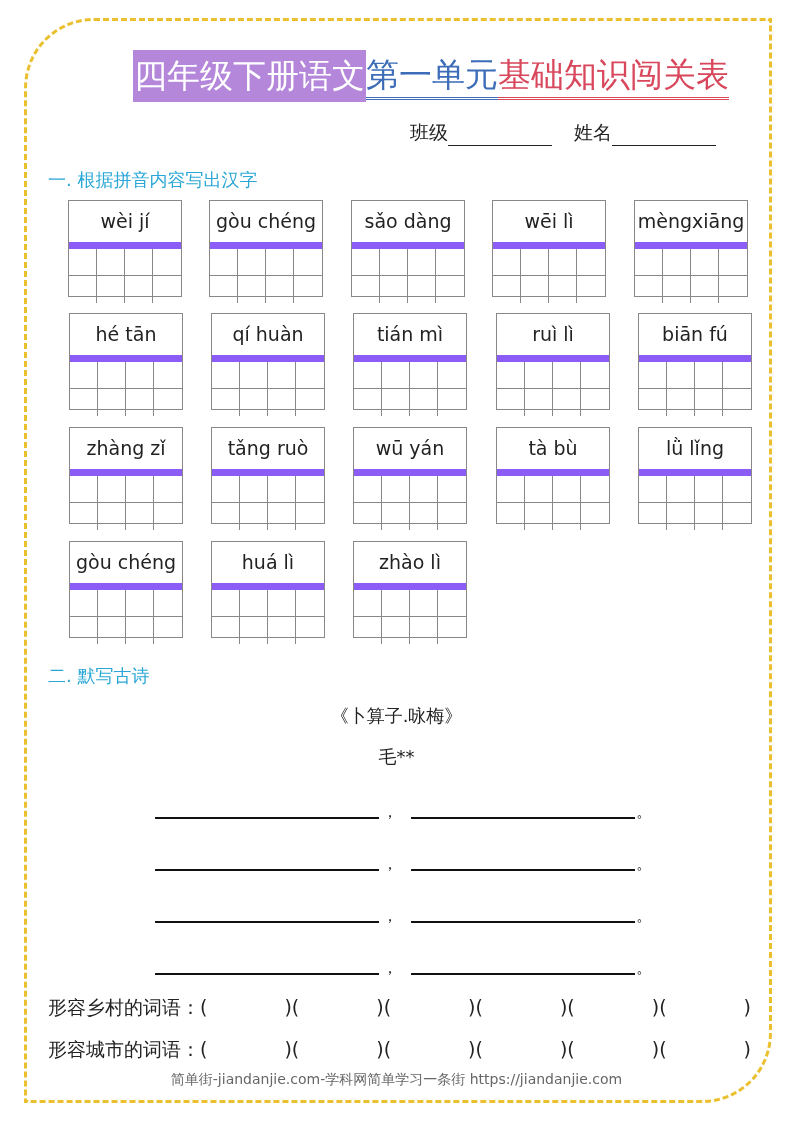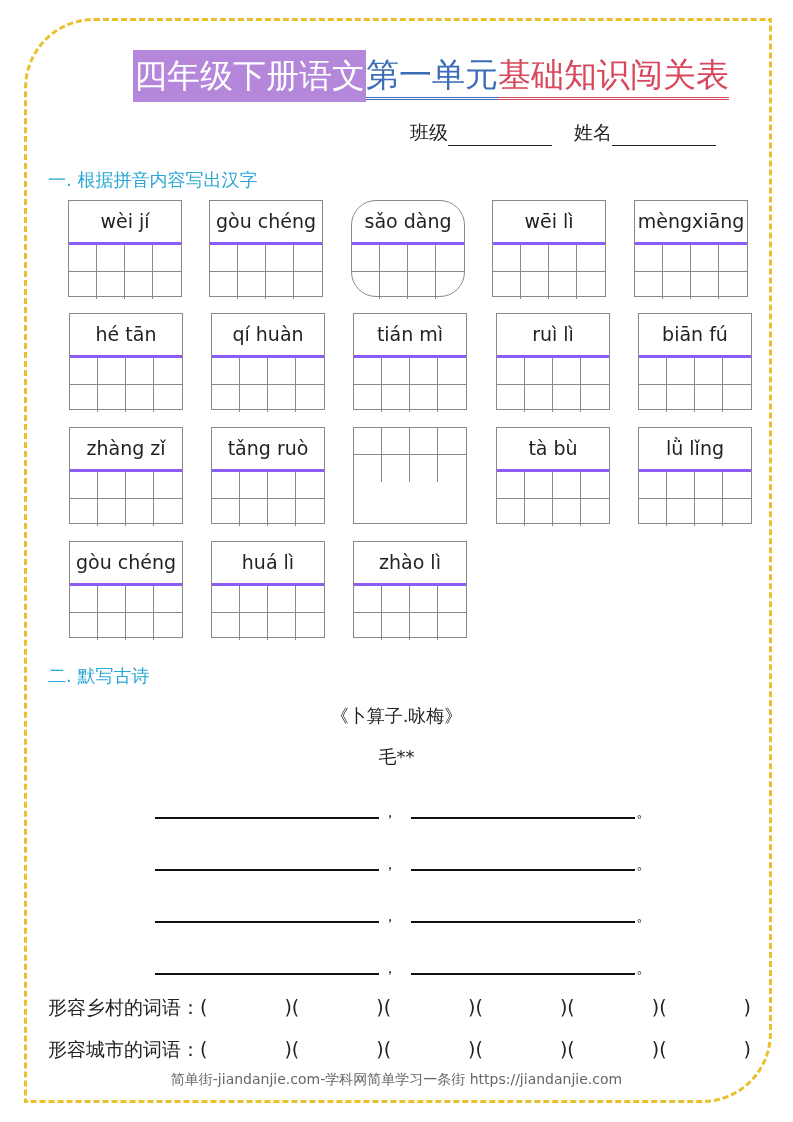--- a/index.html
+++ b/index.html
@@ -10,21 +10,21 @@
            border-top-right-radius:0; border-bottom-left-radius:0; box-sizing:border-box; }
   .title { position:absolute; top:50px; left:85px; height:52px; display:flex; align-items:center;
            font-size:33px; line-height:52px; white-space:nowrap; font-family:"DejaVu Sans", sans-serif;padding-left:48px; }
   .title .p1 { background:#B487DA; color:#fff; padding:0 1px; height:52px; }
   .title .p2 { color:#3D6DB8; border-bottom:3px double #3D6DB8; line-height:44px; }
   .title .p3 { color:#D9475C; border-bottom:3px double #D9475C; line-height:44px; }
   .classname { position:absolute; top:120px; left:410px; font-size:19px; display:flex; gap:22px; }
   .classname .blank { display:inline-block; width:104px; border-bottom:1px solid #222; height:22px; vertical-align:bottom; }
   .sec { position:absolute; left:48px; font-size:18px; font-weight:normal; color:#2AA7D6; }
   .card { position:absolute; width:114px; height:97px; border:1px solid #888; box-sizing:border-box; }
-  .card .py { height:41px; border-bottom:3px solid #8b5cf6; text-align:center; line-height:41px; font-size:19px; color:#222; white-space:nowrap; }
+  .card .py { height:41px; border-bottom:7px solid #8b5cf6; text-align:center; line-height:41px; font-size:19px; color:#222; white-space:nowrap; }
   .card .grid { display:grid; grid-template-columns:repeat(4,1fr); grid-template-rows:repeat(2,1fr); height:54px; }
   .card .grid span { border-right:1px solid #888; border-bottom:1px solid #888; }
   .card .grid span:nth-child(4n) { border-right:none; }
   .card .grid span:nth-child(n+5) { border-bottom:none; }
   .poem-title { position:absolute; top:704px; left:0; width:793px; text-align:center; font-size:18px; }
   .poem-author { position:absolute; top:745px; left:0; width:793px; text-align:center; font-size:18px; }
   .line-row { position:absolute; left:155px; width:500px; height:24px; }
   .line-row .l { position:absolute; bottom:0; height:2px; background:#111; }
   .line-row .punc { position:absolute; bottom:-4px; font-size:16px; }
   .words { position:absolute; left:48px; font-size:19px; white-space:nowrap; }
@@ -69,21 +69,21 @@
         <span></span>
         <span></span>
         <span></span>
         <span></span>
         <span></span>
         <span></span>
         <span></span>
         <span></span>
       </div>
     </div>
-    <div class="card" style="left: 351px; top: 200px; border-radius: 25px;">
+    <div class="card" style="left: 351px; top: 200px;">
       <div class="py">sǎo dàng</div>
       <div class="grid">
         <span></span>
         <span></span>
         <span></span>
         <span></span>
         <span></span>
         <span></span>
         <span></span>
         <span></span>
@@ -200,20 +200,21 @@
         <span></span>
         <span></span>
         <span></span>
         <span></span>
         <span></span>
         <span></span>
         <span></span>
       </div>
     </div>
     <div class="card" style="left: 353px; top: 427px;">
+      <div class="py">wū  yán</div>
       <div class="grid">
         <span></span>
         <span></span>
         <span></span>
         <span></span>
         <span></span>
         <span></span>
         <span></span>
         <span></span>
       </div>

